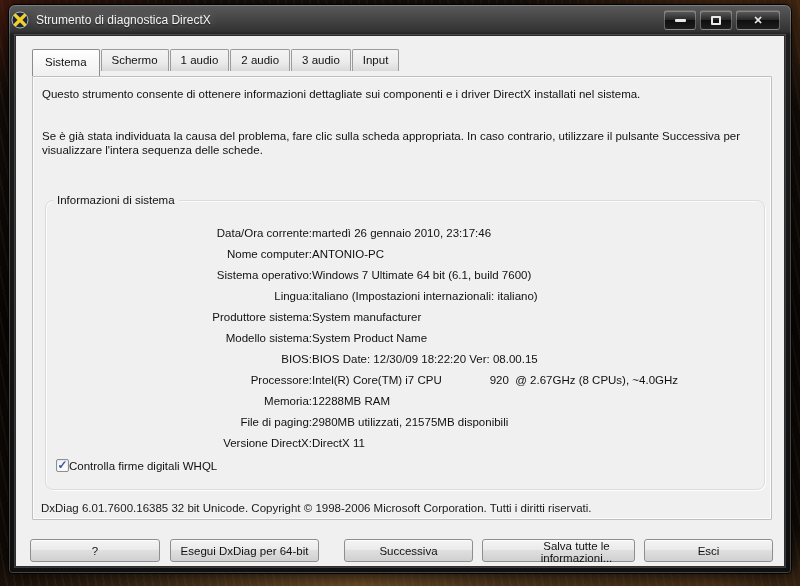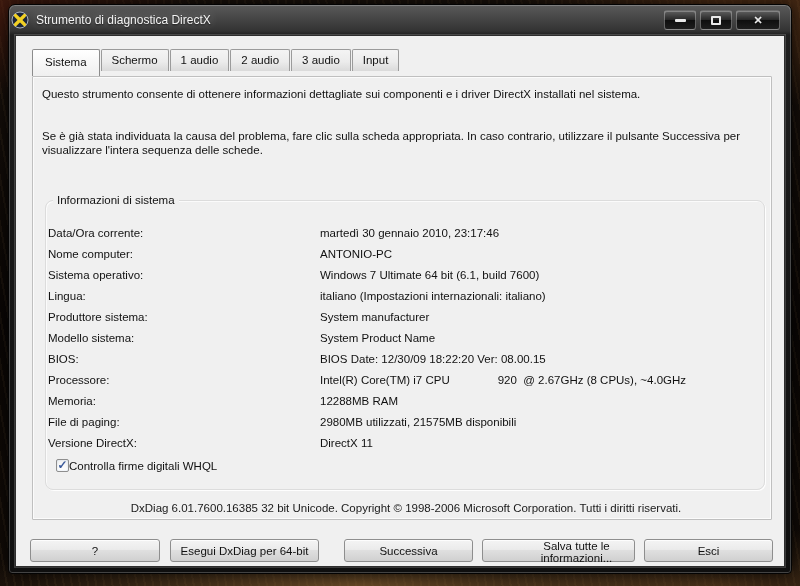--- a/index.html
+++ b/index.html
@@ -85,36 +85,36 @@
     position:absolute; left:12px; top:123px; width:720px; height:290px;
     border:1px solid #dcdcdc; border-radius:8px;
     box-shadow: 1px 1px 0 rgba(255,255,255,.9), inset 1px 1px 0 rgba(255,255,255,.7);
   }
   .legend {
     position:absolute; top:-8px; left:7px; padding:0 4px;
     background:#f0f0f0; color:#111; line-height:14px;
   }
   .rows { position:absolute; top:22px; left:2px; right:2px; }
   .row { display:flex; height:21px; line-height:21px; }
-  .row .lbl { width:264px; margin-right:8px; white-space:pre; color:#111; }
+  .row .lbl { width:264px; text-align:right; margin-right:0; white-space:pre; color:#111; }
   .row .val { white-space:pre; color:#111; }
 
   
   .whql { position:absolute; left:10px; top:258px; display:flex; align-items:center; cursor:default; }
   .checkbox {
     width:13px; height:13px; border:1px solid #8e8e8e; border-radius:2px;
     background:linear-gradient(180deg,#f2f2f2,#ffffff);
     box-shadow: inset 0 0 2px rgba(120,160,200,.35);
     display:inline-flex; align-items:center; justify-content:center;
   }
   .checkbox .check { font-size:12px; font-weight:bold; color:#3a5a9b; line-height:1; margin-top:-2px; }
   .whql-label { color:#111; }
 
   
-  .version-line { position:absolute; left:8px; right:0; bottom:5px; text-align:center; color:#1a1a1a; }
+  .version-line { position:absolute; left:8px; right:0; bottom:5px; color:#1a1a1a; }
 
   
   .fbtn {
     position:absolute; top:503px; height:23px; font-size:11.5px; color:#111;
     font-family:"Liberation Sans", sans-serif;
     background:linear-gradient(180deg,#f4f4f4,#ebebeb 45%,#dfdfdf 50%,#d0d0d0);
     border:1px solid #8e8e8e; border-radius:3px; cursor:default;
     box-shadow: inset 0 1px 0 #fdfdfd;
   }
   .fbtn:nth-child(1) { left:14px;  width:130px; }
@@ -165,21 +165,21 @@
 
       <div class="tab-page">
         <p class="intro p1">Questo strumento consente di ottenere informazioni dettagliate sui componenti e i driver DirectX installati nel sistema.</p>
         <p class="intro p2">Se è già stata individuata la causa del problema, fare clic sulla scheda appropriata. In caso contrario, utilizzare il pulsante Successiva per visualizzare l'intera sequenza delle schede.</p>
 
         <div class="groupbox">
           <span class="legend">Informazioni di sistema</span>
           <div class="rows" id="info-rows">
               <div class="row">
                 <span class="lbl">Data/Ora corrente:</span>
-                <span class="val">martedì 30 gennaio 2010, 23:17:46</span>
+                <span class="val">martedì 26 gennaio 2010, 23:17:46</span>
               </div>
               <div class="row">
                 <span class="lbl">Nome computer:</span>
                 <span class="val">ANTONIO-PC</span>
               </div>
               <div class="row">
                 <span class="lbl">Sistema operativo:</span>
                 <span class="val">Windows 7 Ultimate 64 bit (6.1, build 7600)</span>
               </div>
               <div class="row">

